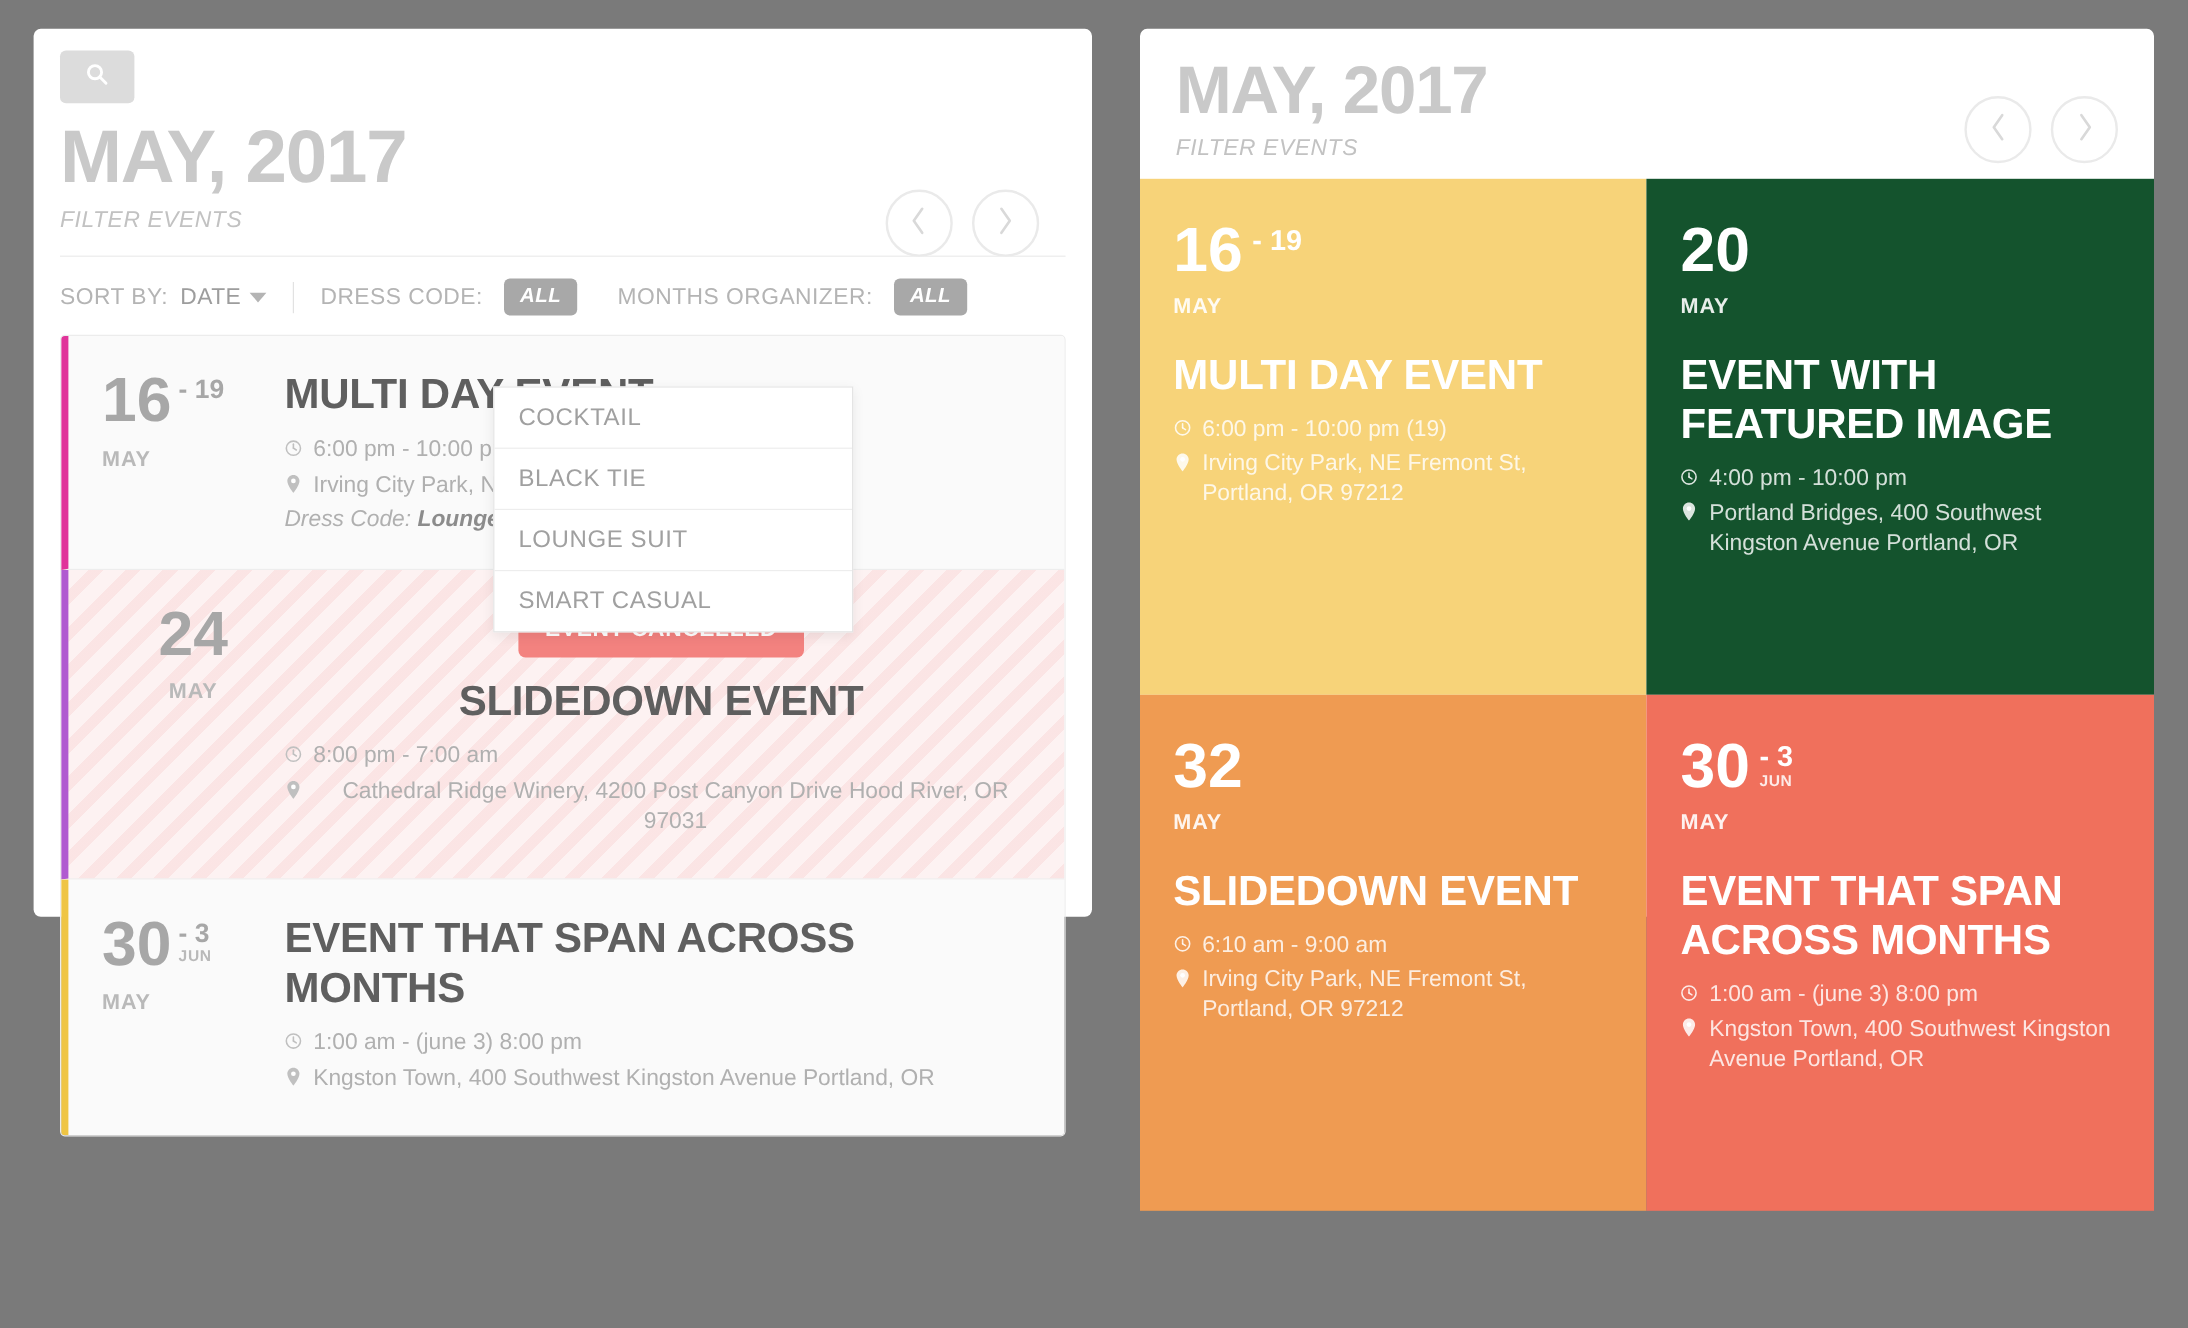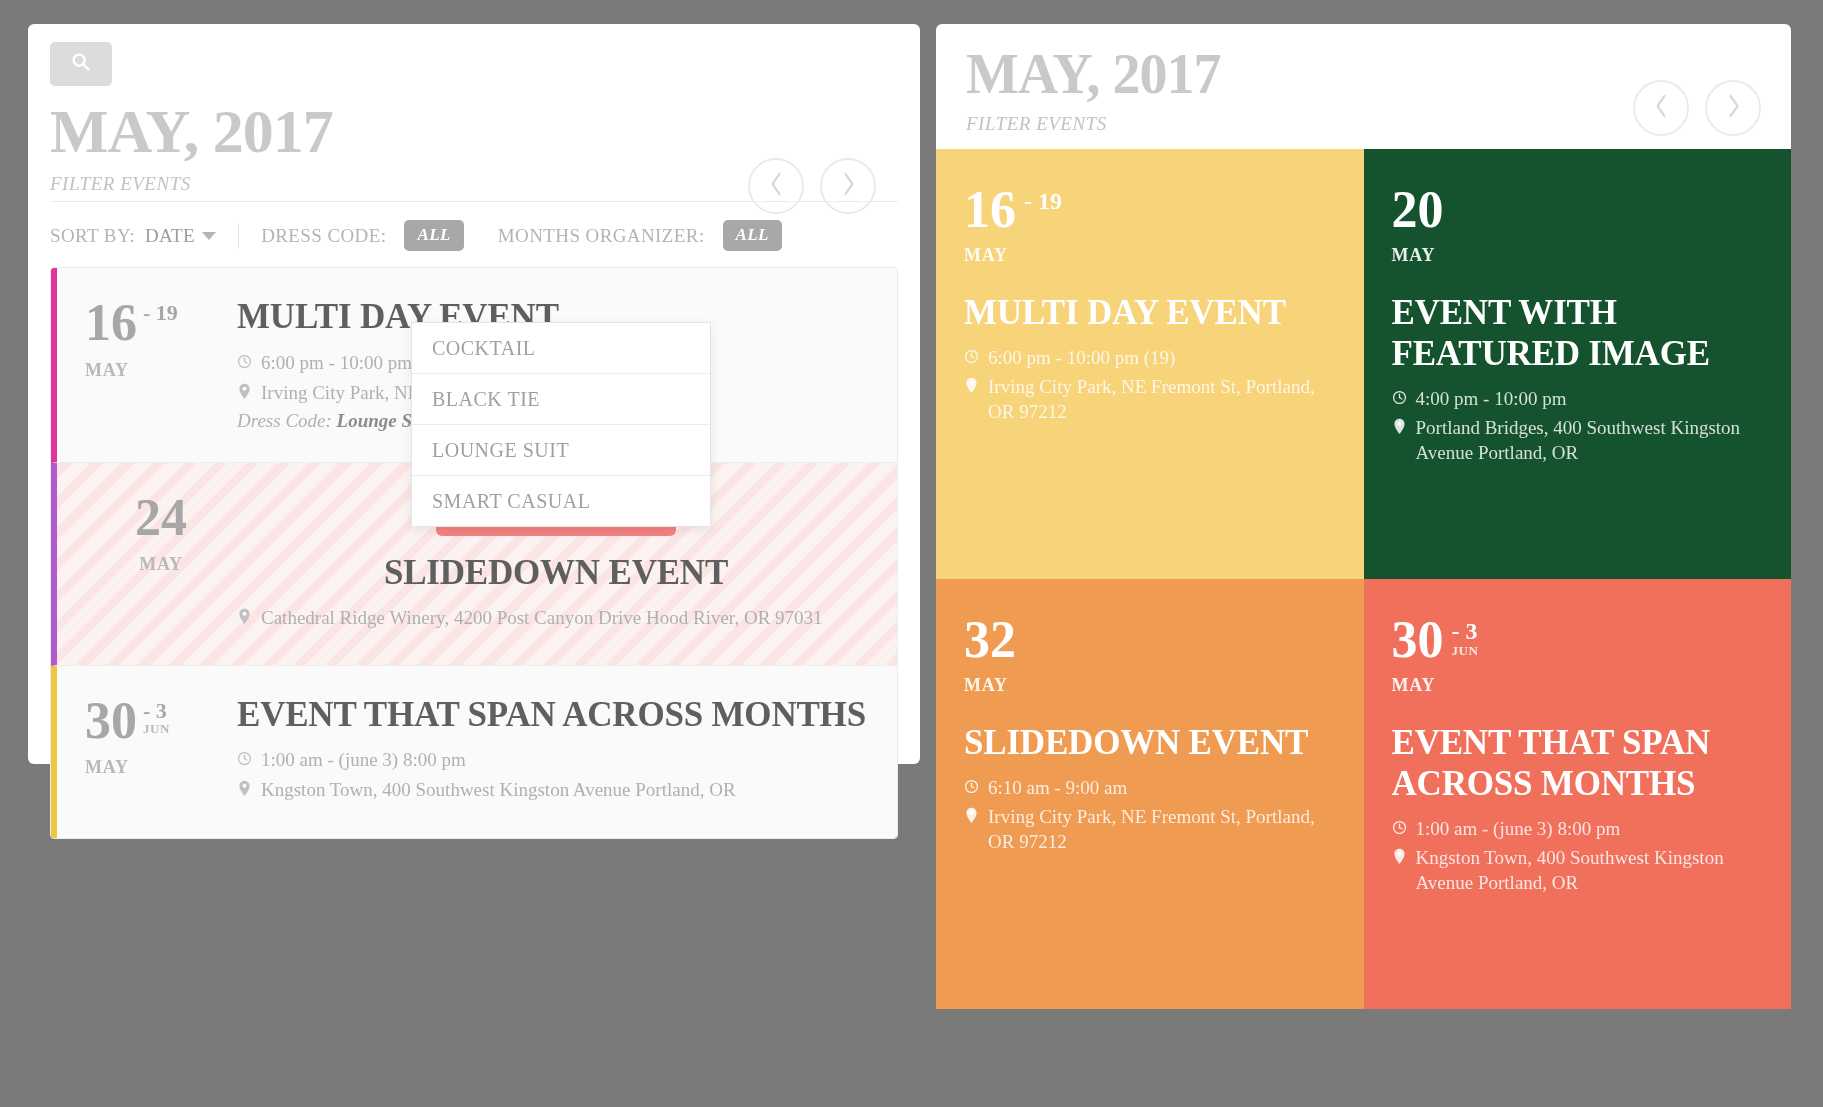--- a/index.html
+++ b/index.html
@@ -10,23 +10,22 @@
     background: #7a7a7a;
     font-family: "Liberation Sans", sans-serif;
     overflow: hidden;
   }
 
   .stage {
     position: relative;
     width: 1823px;
     height: 788px;
     display: flex;
-    gap: 16px;
+    gap: 40px;
     padding: 24px 28px;
-    font-family: Liberation Serif, serif;
   }
 
   
   .panel {
     background: #ffffff;
     border-radius: 6px;
     position: relative;
     overflow: visible;
   }
   .panel-left  { width: 892px; }
@@ -80,21 +79,21 @@
     cursor: pointer;
     background: #fff;
   }
   .nav-btn svg { width: 17px; height: 26px; }
 
   
   .sortbar {
     display: flex;
     align-items: center;
     border-top: 1px solid #ececec;
-    margin-top: 6px;
+    margin-top: 18px;
     padding: 18px 0 16px 0;
     font-size: 19px;
     color: #b4b4b4;
     letter-spacing: .4px;
     position: relative;
   }
   .sortbar .lbl { margin-right: 10px; }
   .sortbar .val {
     color: #9d9d9d;
     margin-right: 7px;
@@ -408,20 +407,29 @@
                 </span>
                 <span>Irving City Park, NE Fremont St, Portland, OR 97212</span>
               </div>
               <div class="dress-line">Dress Code: <b>Lounge Suit</b></div>
             </div>
           </div>
           <div class="event-row cancelled" style="border-left-color: rgb(176, 90, 208); text-align: center;">
             <div class="date-col"><span class="date-main">24</span><div class="date-month">MAY</div></div>
             <div class="info-col"><div class="cancel-badge">EVENT CANCELLED</div><div class="event-title">SLIDEDOWN EVENT</div><div class="meta-line">
                 <span class="meta-ico">
+                  <svg viewBox="0 0 16 16">
+                    <circle cx="8" cy="8" r="6.3" fill="none" stroke="#c0c0c0" stroke-width="1.4"></circle>
+                    <line x1="8" y1="4.4" x2="8" y2="8" stroke="#c0c0c0" stroke-width="1.4" stroke-linecap="round"></line>
+                    <line x1="8" y1="8" x2="10.6" y2="9.6" stroke="#c0c0c0" stroke-width="1.4" stroke-linecap="round"></line>
+                  </svg>
+                </span>
+                <span>8:00 pm - 7:00 am</span>
+              </div><div class="meta-line">
+                <span class="meta-ico">
                   <svg viewBox="0 0 16 18">
                     <path d="M8 0.8c-3 0-5.4 2.4-5.4 5.4 0 4 5.4 10.6 5.4 10.6s5.4-6.6 5.4-10.6c0-3-2.4-5.4-5.4-5.4z" fill="#c0c0c0"></path>
                     <circle cx="8" cy="6.1" r="2.1" fill="#ffffff"></circle>
                   </svg>
                 </span>
                 <span>Cathedral Ridge Winery, 4200 Post Canyon Drive Hood River, OR 97031</span>
               </div></div>
           </div>
           <div class="event-row" style="border-left-color: rgb(239, 197, 68);">
             <div class="date-col"><span class="date-main">30</span><span class="date-sup"><span class="dnum">- 3</span><span class="dmon">JUN</span></span><div class="date-month">MAY</div></div>

